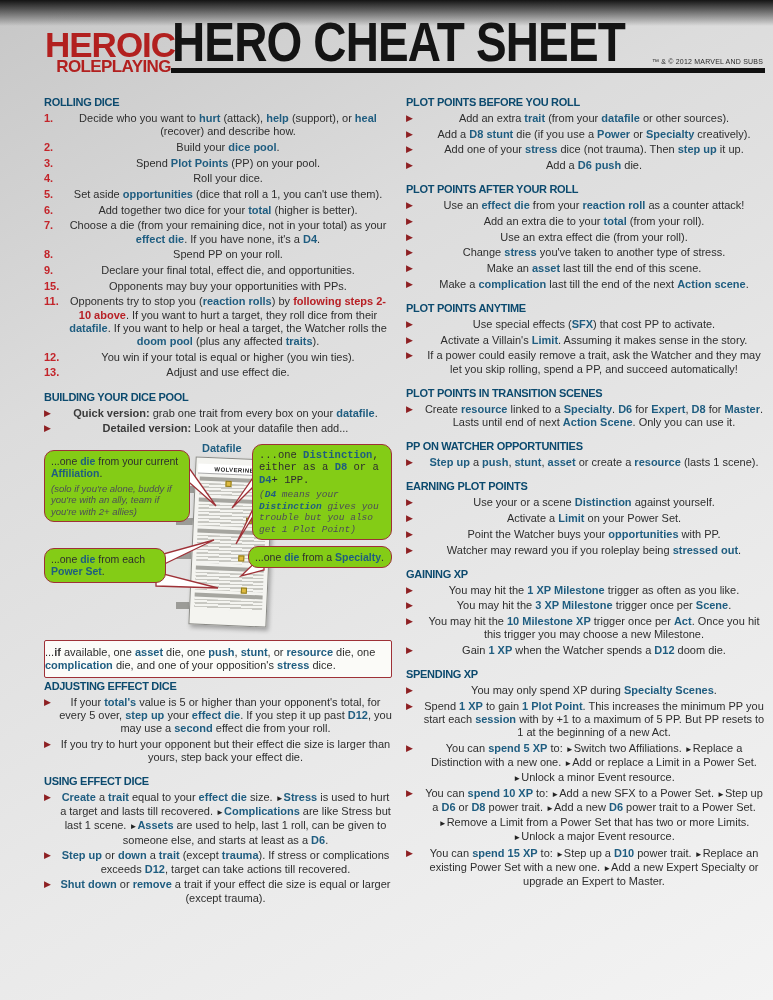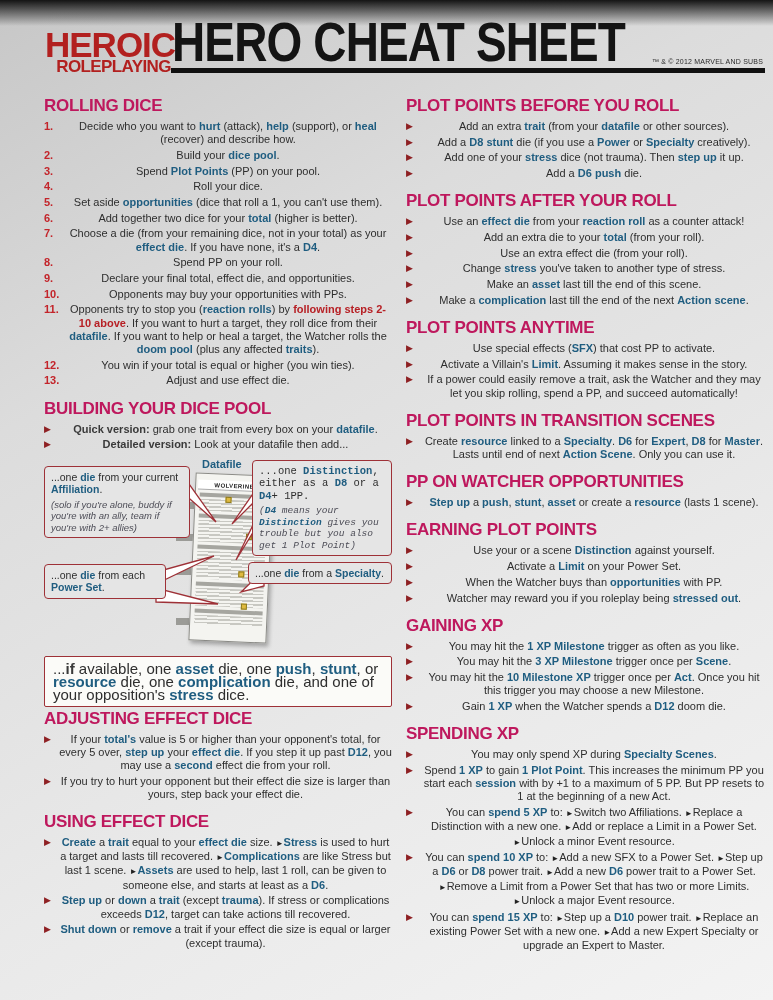--- a/index.html
+++ b/index.html
@@ -17,21 +17,21 @@
   .logo .tm{font-size:7px;vertical-align:top;}
   .logo .l2{font-size:17px;letter-spacing:-.6px;display:block;}
   .title{position:absolute;left:172px;top:14px;font-size:56px;font-weight:bold;color:#141414;
     letter-spacing:-1px;white-space:nowrap;transform:scaleX(.82);transform-origin:left top;line-height:1;}
   .title-bar{position:absolute;left:171px;right:8px;top:68px;height:5px;background:#111;}
   .tm-note{position:absolute;right:10px;top:58px;font-size:7px;color:#2b2b2b;letter-spacing:.2px;}
   
   .cols{display:flex;gap:14px;padding:12px 6px 0 44px;box-sizing:border-box;}
   .col-left{width:348px;flex:none;}
   .col-right{width:361px;flex:none;}
-  .sec-title{font-size:17px;font-weight:bold;color:#be185d;margin:11px 0 4px;letter-spacing:-.3px;}
+  .sec-title{font-size:11px;font-weight:bold;color:#0c4a6e;margin:11px 0 4px;letter-spacing:-.3px;}
   section:first-child .sec-title{margin-top:0;}
   .li{display:flex;margin-bottom:2.5px;font-size:11px;line-height:13.2px;}
   .li .num{color:#c3242a;font-weight:bold;width:20px;flex:none;}
   .li .marker{color:#8e2023;width:15px;flex:none;font-size:9px;line-height:13px;}
   .li .li-text{flex:1;text-align:center;}
   .s-k{color:#1f5d80;font-weight:bold;}
   .s-r{color:#b72025;font-weight:bold;}
   .s-b{font-weight:bold;color:#3a3a3a;}
   .s-i{font-style:italic;color:#4d4d57;}
   .s-ki{font-style:italic;color:#1f5d80;font-weight:bold;}
@@ -41,29 +41,29 @@
   .wedges{position:absolute;left:0;top:0;z-index:1;}
   .df-label{position:absolute;left:158px;top:-2px;color:#1f5d80;font-weight:bold;font-size:11px;z-index:2;}
   .datafile-card{position:absolute;left:148px;top:14px;width:76px;height:166px;background:#f4f4f0;
     border:1px solid #8a8a86;transform:rotate(2.5deg);box-shadow:2px 3px 4px rgba(0,0,0,.3);z-index:0;}
   .df-title{font-size:6px;font-weight:bold;text-align:center;letter-spacing:.4px;background:#fff;
     border-bottom:1px solid #aaa;padding:2px 0 1px;color:#222;margin:6px 2px 0;}
   .df-row{margin:2px 4px;background:repeating-linear-gradient(to bottom,#c8c8c2 0,#c8c8c2 1.5px,transparent 1.5px,transparent 3.5px);}
   .df-bar{height:4px;background:#a6a6a0;margin:3px 4px 2px;}
   .df-die{position:absolute;width:4px;height:4px;background:#dfba3f;border:.5px solid #8d7a1f;}
   .df-tab{position:absolute;width:22px;height:7px;background:#9b9b97;z-index:0;}
-  .callout{position:absolute;background:#e5e5e5;border:1.5px solid #9e3137;border-radius:4px;
+  .callout{position:absolute;background:#84cc16;border:1.5px solid #9e3137;border-radius:10px;
     padding:4px 6px;font-size:10.5px;line-height:12.5px;z-index:2;}
   .callout .note{font-style:italic;color:#4d4d57;font-size:9.5px;line-height:11.5px;margin-top:3px;}
   .c-affiliation{left:0;top:6px;width:132px;}
   .c-powerset{left:0;top:104px;width:108px;}
   .c-distinction{right:0;top:0;width:126px;font-family:Liberation Mono, monospace;}
   .c-specialty{right:0;top:102px;width:130px;}
   .dice-note-box{border:1.5px solid #9e3137;background:#fbfbf8;border-radius:2px;
-    padding:5px 8px;font-size:15px;line-height:13px;margin:2px 0 2px;}
+    padding:5px 0;font-size:11px;line-height:13px;margin:2px 0 2px;}
 </style>
 </head>
 <body>
 
 <div class="top-shade"></div>
 
 <div class="header">
   <div class="logo">
     <span class="l1">HEROIC</span><span class="tm">™</span>
     <span class="l2">ROLEPLAYING</span>
@@ -108,21 +108,21 @@
           </div>
           <div class="li">
             <span class="num">8.</span>
             <span class="li-text"><span>Spend PP on your roll.</span></span>
           </div>
           <div class="li">
             <span class="num">9.</span>
             <span class="li-text"><span>Declare your final total, effect die, and opportunities.</span></span>
           </div>
           <div class="li">
-            <span class="num">10.</span>
+            <span class="num">15.</span>
             <span class="li-text"><span>Opponents may buy your opportunities with PPs.</span></span>
           </div>
           <div class="li">
             <span class="num">11.</span>
             <span class="li-text"><span>Opponents try to stop you (</span><span class="s-k">reaction rolls</span><span>) by </span><span class="s-r">following steps 2-10 above</span><span>. If you want to hurt a target, they roll dice from their </span><span class="s-k">datafile</span><span>. If you want to help or heal a target, the Watcher rolls the </span><span class="s-k">doom pool</span><span> (plus any affected </span><span class="s-k">traits</span><span>).</span></span>
           </div>
           <div class="li">
             <span class="num">12.</span>
             <span class="li-text"><span>You win if your total is equal or higher (you win ties).</span></span>
           </div>
@@ -308,21 +308,21 @@
         <div class="li">
           <span class="marker">▶</span>
           <span class="li-text"><span>Use your or a scene </span><span class="s-k">Distinction</span><span> against yourself.</span></span>
         </div>
         <div class="li">
           <span class="marker">▶</span>
           <span class="li-text"><span>Activate a </span><span class="s-k">Limit</span><span> on your Power Set.</span></span>
         </div>
         <div class="li">
           <span class="marker">▶</span>
-          <span class="li-text"><span>When the Watcher buys than </span><span class="s-k">opportunities</span><span> with PP.</span></span>
+          <span class="li-text"><span>Point the Watcher buys your </span><span class="s-k">opportunities</span><span> with PP.</span></span>
         </div>
         <div class="li">
           <span class="marker">▶</span>
           <span class="li-text"><span>Watcher may reward you if you roleplay being </span><span class="s-k">stressed out</span><span>.</span></span>
         </div>
       </section>
       <section>
         <h2 class="sec-title">GAINING XP</h2>
         <div class="li">
           <span class="marker">▶</span>

